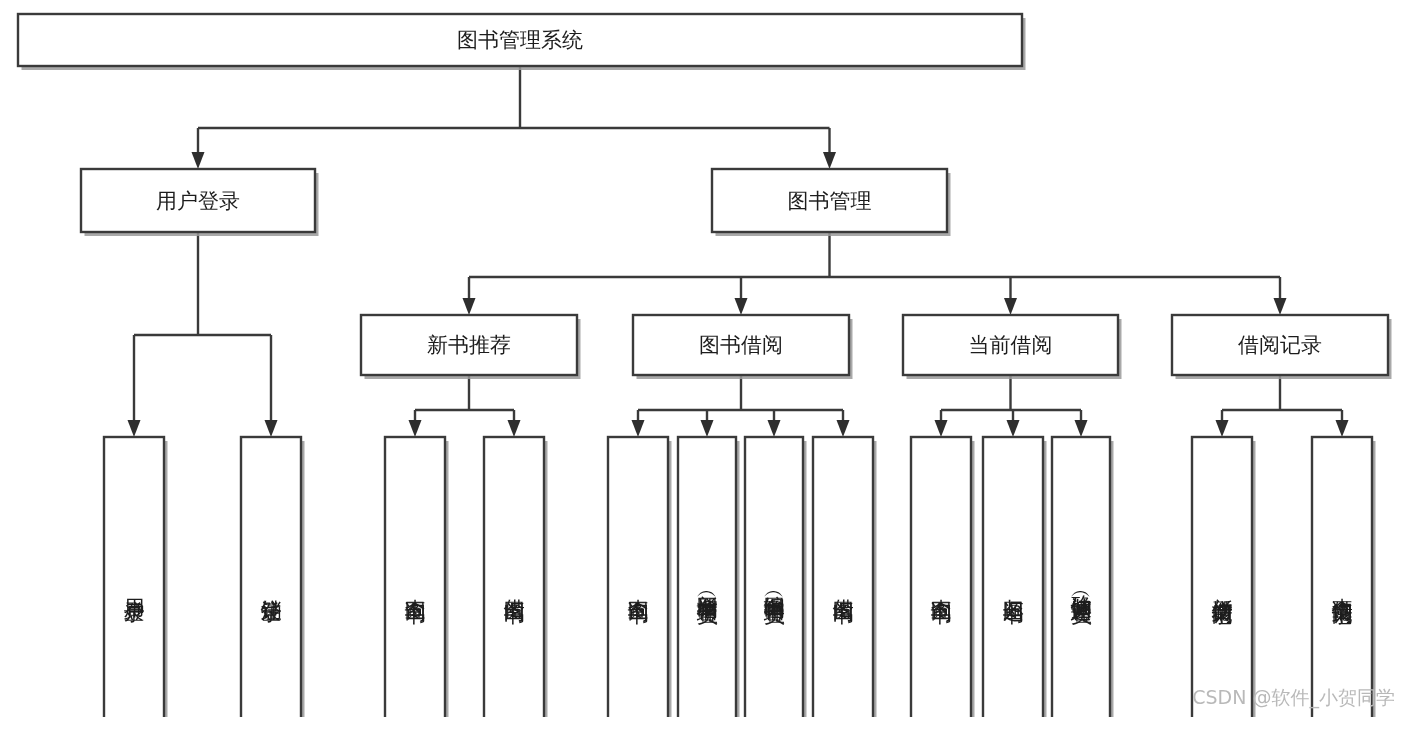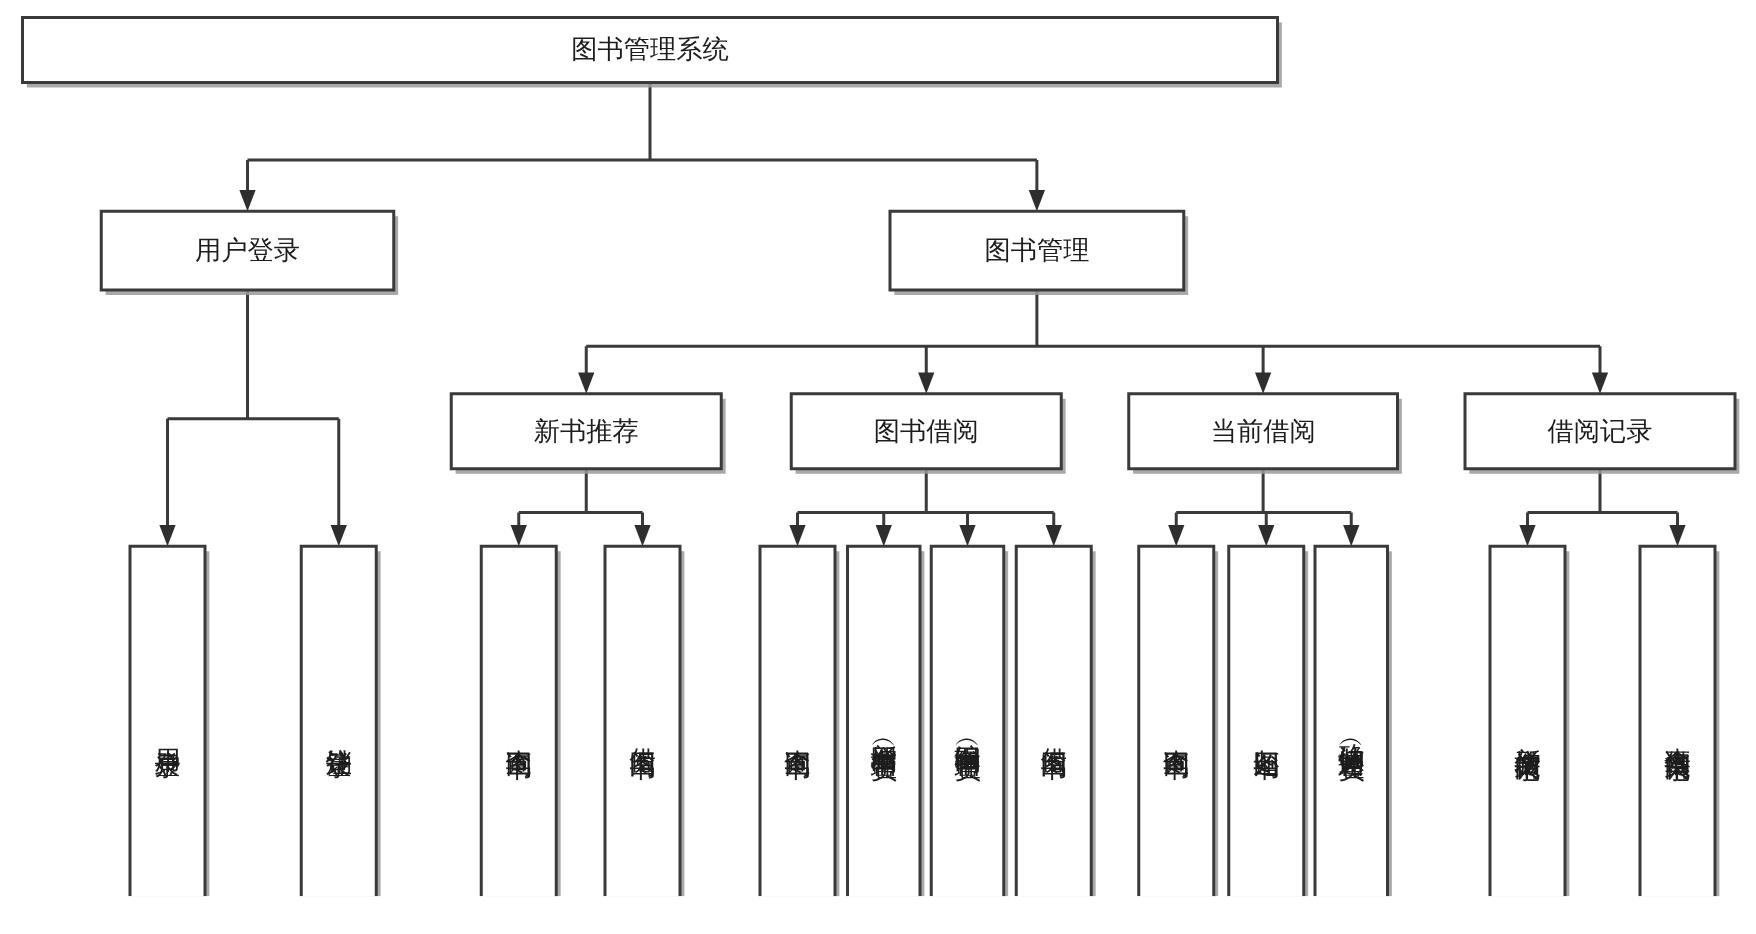--- a/index.html
+++ b/index.html
@@ -228,14 +228,15 @@
         <span class="vert-label">确认归还（管理员）</span>
       </div>
       <div class="vert-label-wrap" style="left: 1192px; top: 437px; width: 60px; height: 296px;">
         <span class="vert-label">新增借阅记录</span>
       </div>
       <div class="vert-label-wrap" style="left: 1312px; top: 437px; width: 60px; height: 296px;">
         <span class="vert-label">查询借阅记录</span>
       </div>
     </div>
 
+  <div class="watermark">CSDN @软件_小贺同学</div>
 
 </div>
 
 </body></html>

